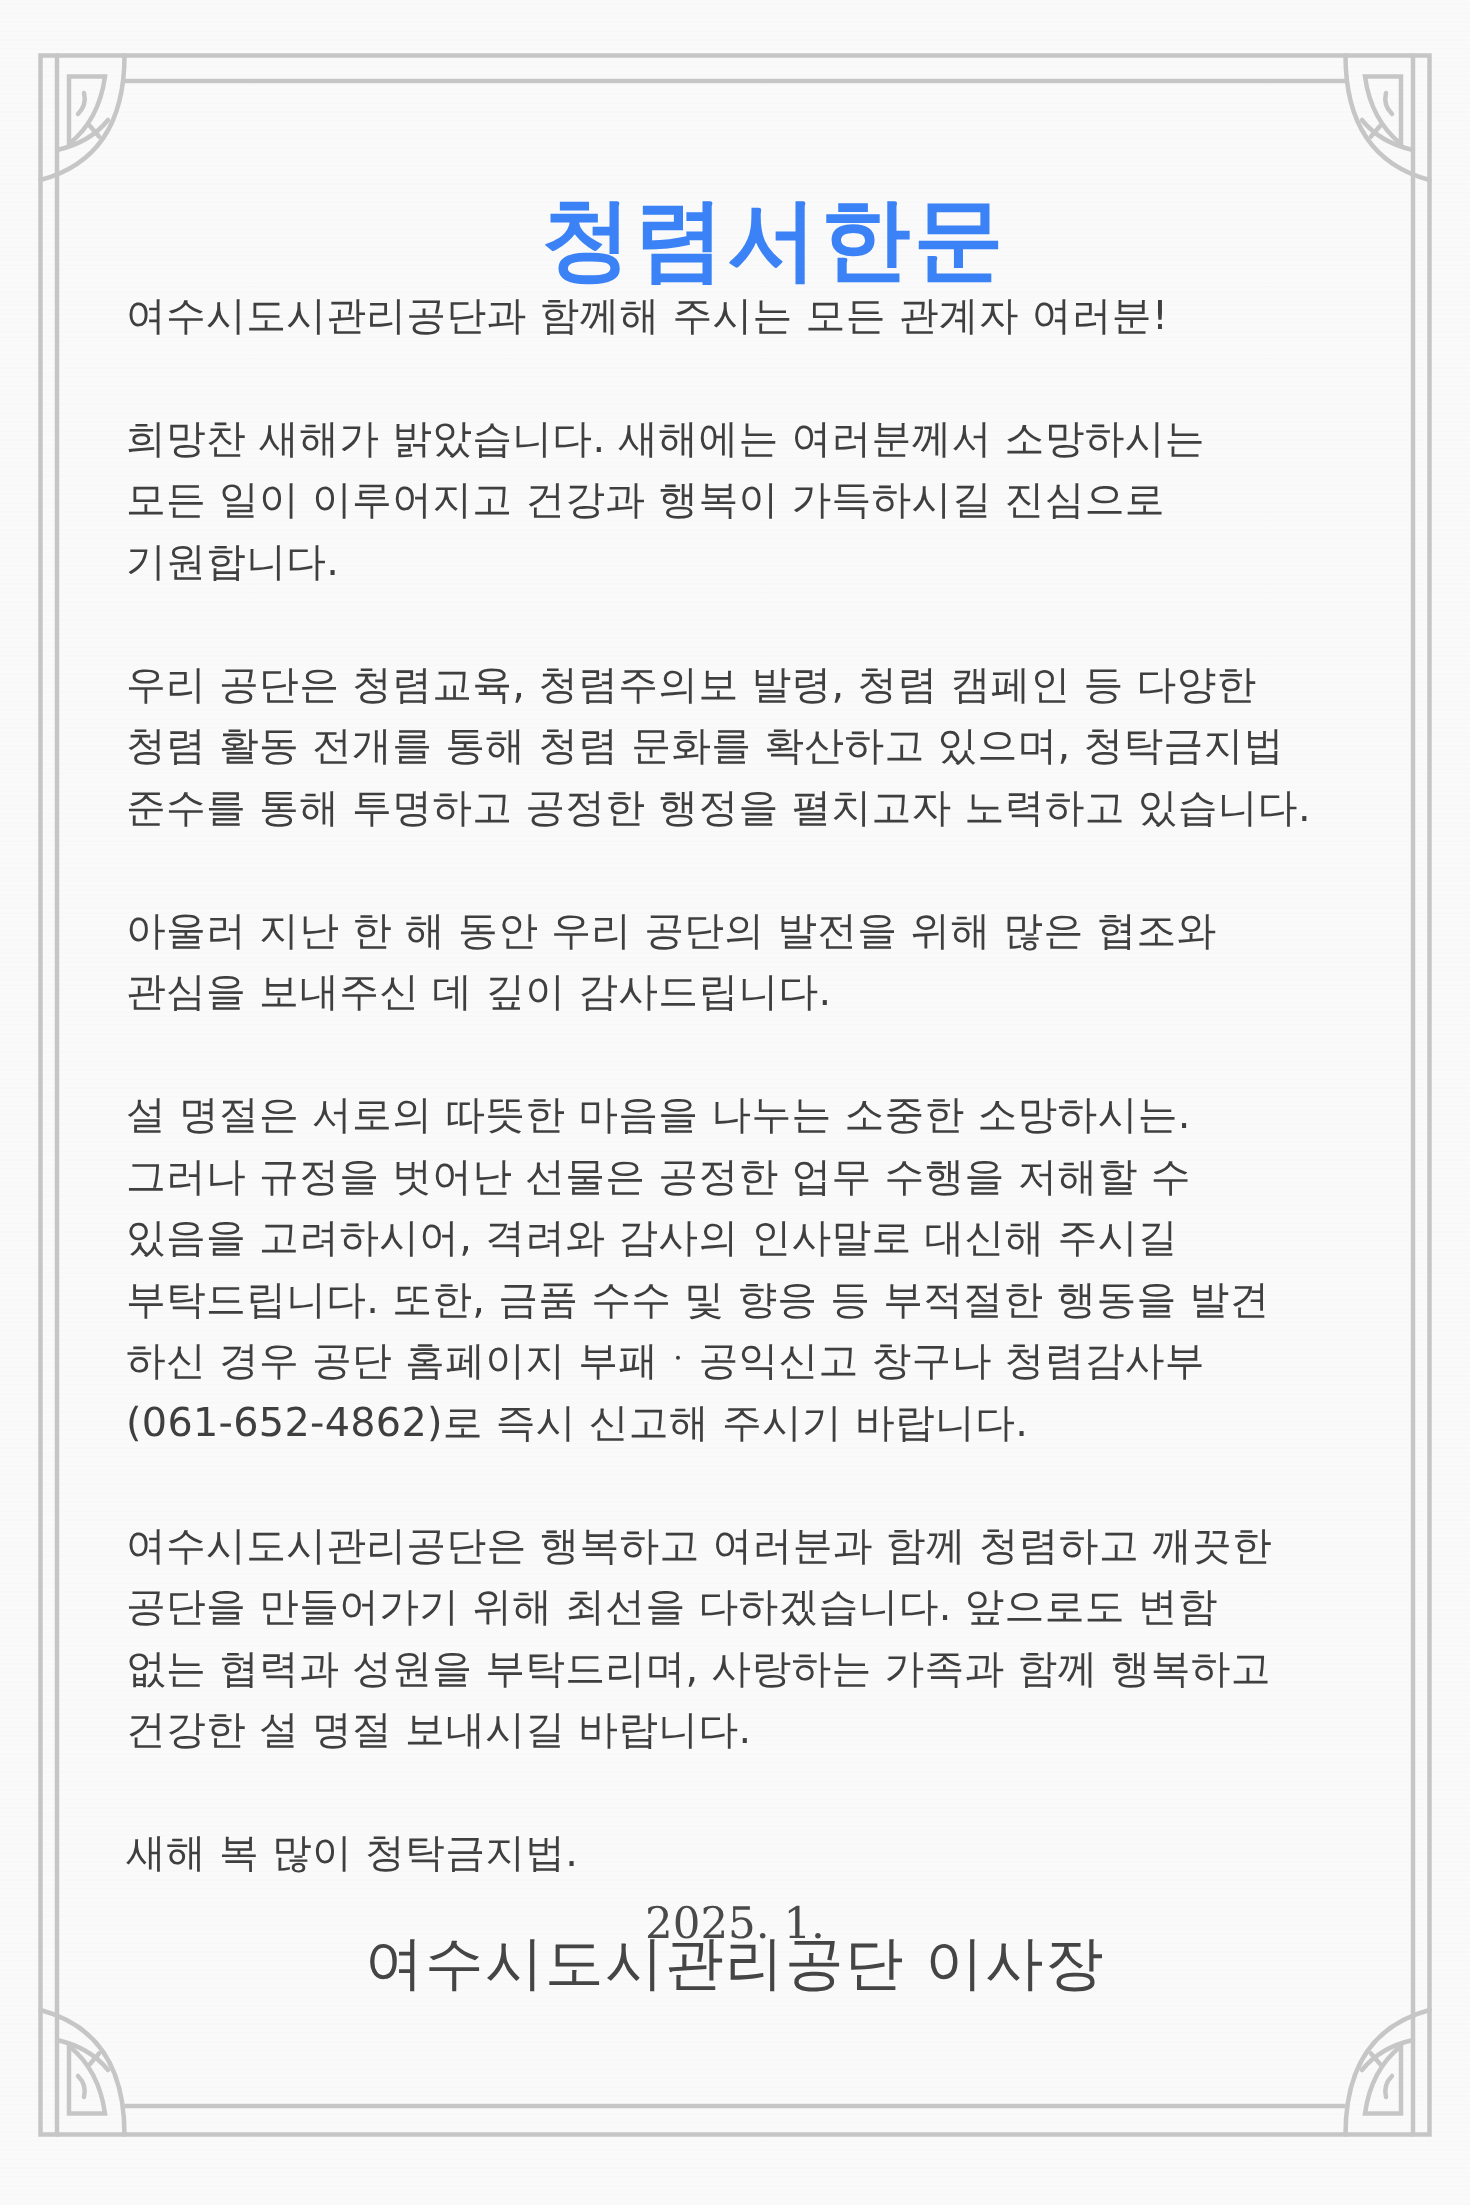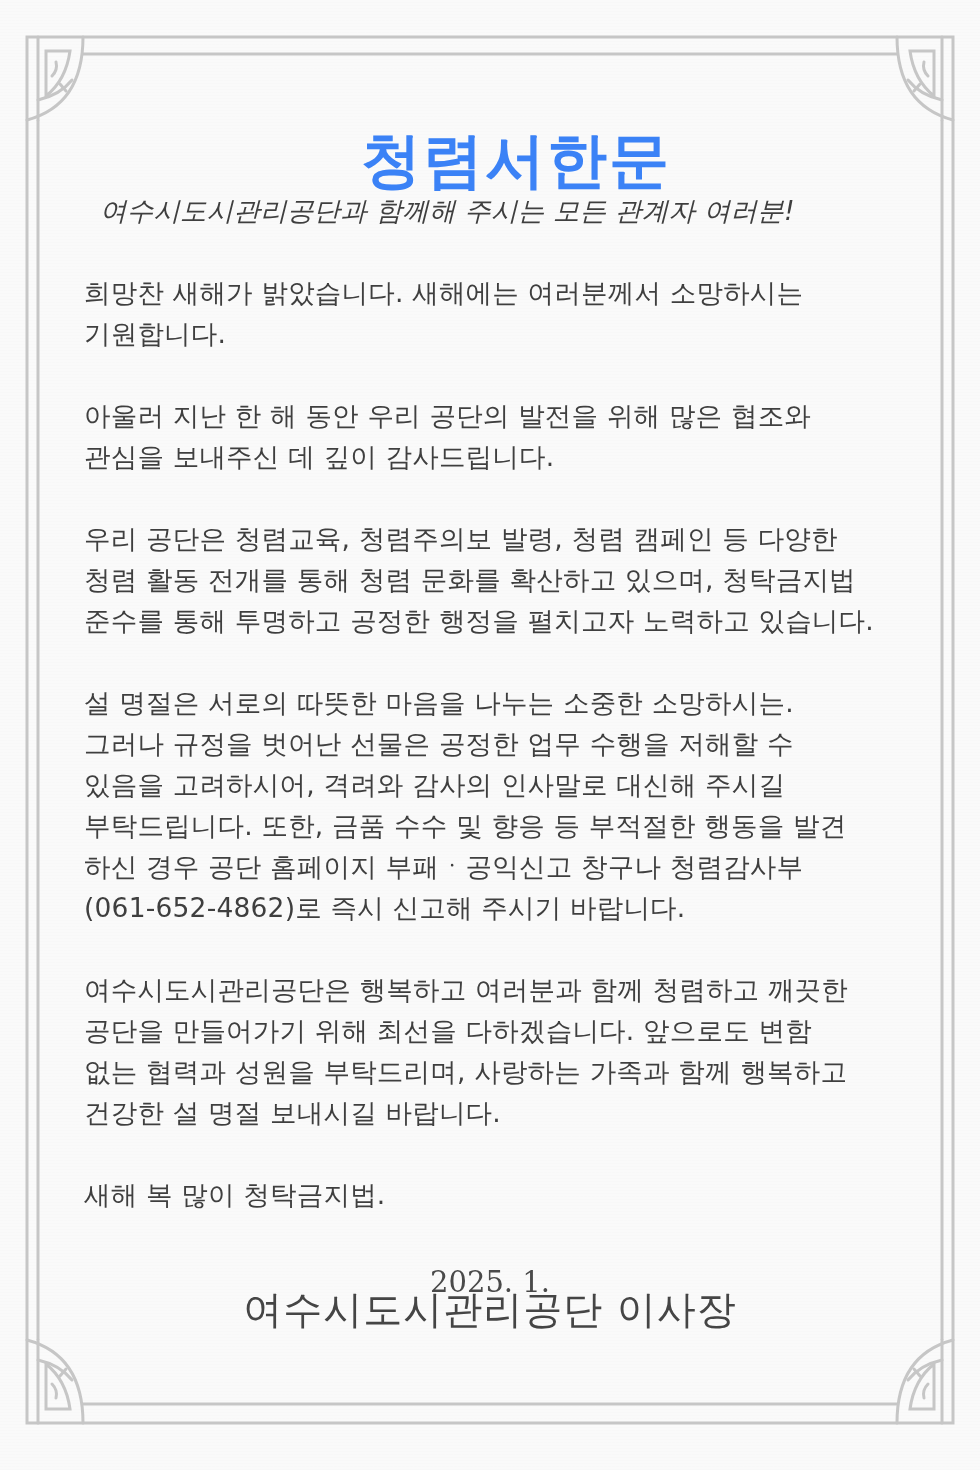--- a/index.html
+++ b/index.html
@@ -41,22 +41,21 @@
       position: absolute;
       left: 84px;
       top: 190px;
       width: 850px;
       font-size: 26.5px;
       line-height: 41px;
       color: #3f3f3f;
       letter-spacing: 0.2px;
     }
     .salutation {
-      margin: 0 0 41px 16px;
-      font-style: italic;
+      margin: 0 0 41px 0;
     }
     .para {
       margin: 0 0 41px 0;
     }
     .line {
       display: block;
       white-space: nowrap;
     }
     .closing {
       margin: 0;
@@ -134,32 +133,33 @@
   </g>
 </svg>
 
 <h1 class="title">청렴서한문</h1>
 
 <div class="content">
   <p class="salutation">여수시도시관리공단과 함께해 주시는 모든 관계자 여러분!</p>
 
   <p class="para">
     <span class="line">희망찬 새해가 밝았습니다. 새해에는 여러분께서 소망하시는</span>
+    <span class="line">모든 일이 이루어지고 건강과 행복이 가득하시길 진심으로</span>
     <span class="line">기원합니다.</span>
-  </p>
-
-  <p class="para">
-    <span class="line">아울러 지난 한 해 동안 우리 공단의 발전을 위해 많은 협조와</span>
-    <span class="line">관심을 보내주신 데 깊이 감사드립니다.</span>
   </p>
 
   <p class="para">
     <span class="line">우리 공단은 청렴교육, 청렴주의보 발령, 청렴 캠페인 등 다양한</span>
     <span class="line">청렴 활동 전개를 통해 청렴 문화를 확산하고 있으며, 청탁금지법</span>
     <span class="line">준수를 통해 투명하고 공정한 행정을 펼치고자 노력하고 있습니다.</span>
+  </p>
+
+  <p class="para">
+    <span class="line">아울러 지난 한 해 동안 우리 공단의 발전을 위해 많은 협조와</span>
+    <span class="line">관심을 보내주신 데 깊이 감사드립니다.</span>
   </p>
 
   <p class="para">
     <span class="line">설 명절은 서로의 따뜻한 마음을 나누는 소중한 소망하시는.</span>
     <span class="line">그러나 규정을 벗어난 선물은 공정한 업무 수행을 저해할 수</span>
     <span class="line">있음을 고려하시어, 격려와 감사의 인사말로 대신해 주시길</span>
     <span class="line">부탁드립니다. 또한, 금품 수수 및 향응 등 부적절한 행동을 발견</span>
     <span class="line">하신 경우 공단 홈페이지 부패ㆍ공익신고 창구나 청렴감사부</span>
     <span class="line">(061-652-4862)로 즉시 신고해 주시기 바랍니다.</span>
   </p>

